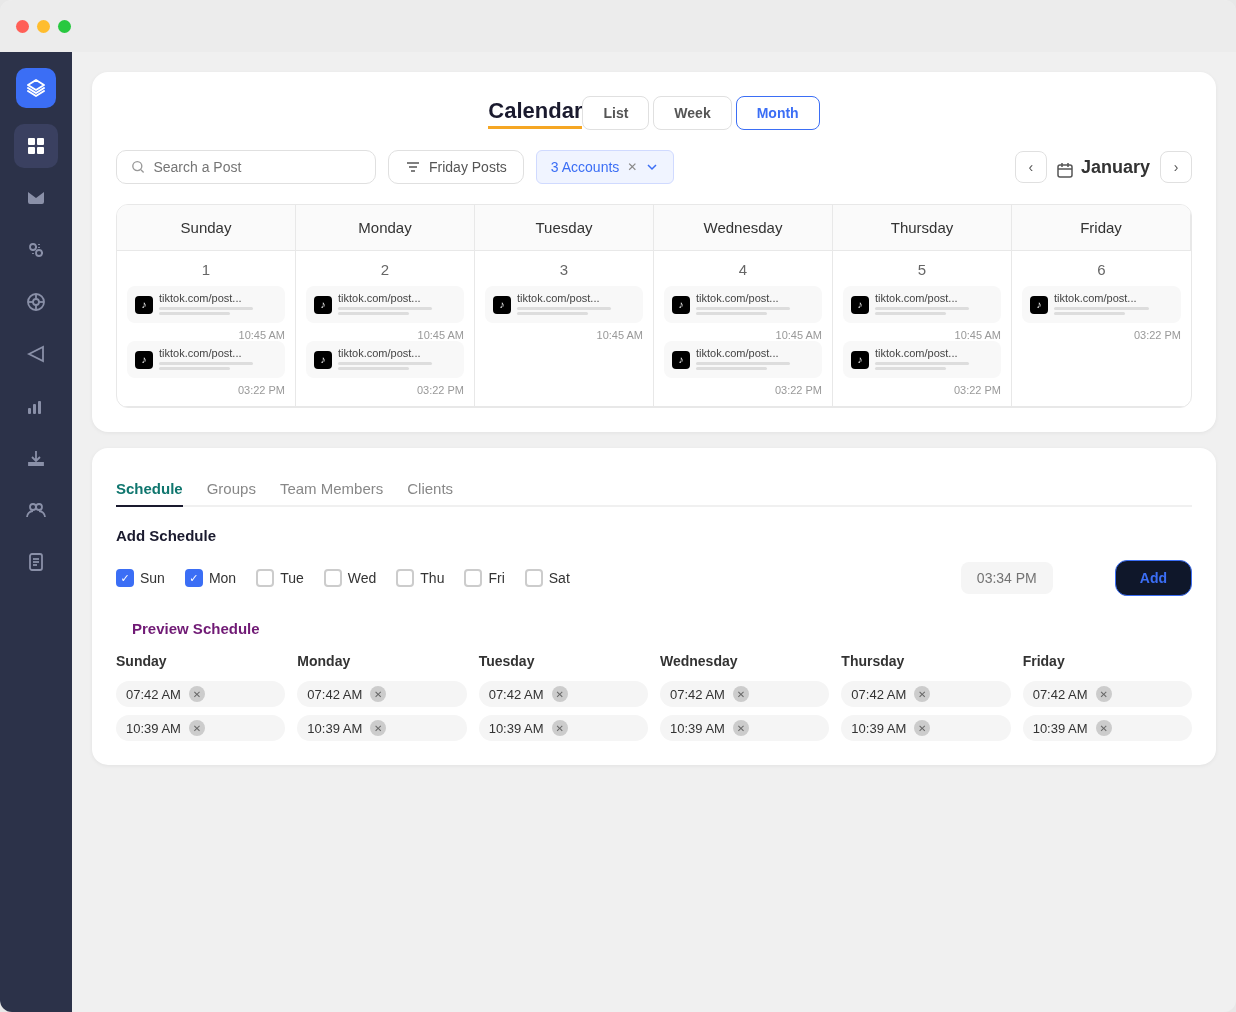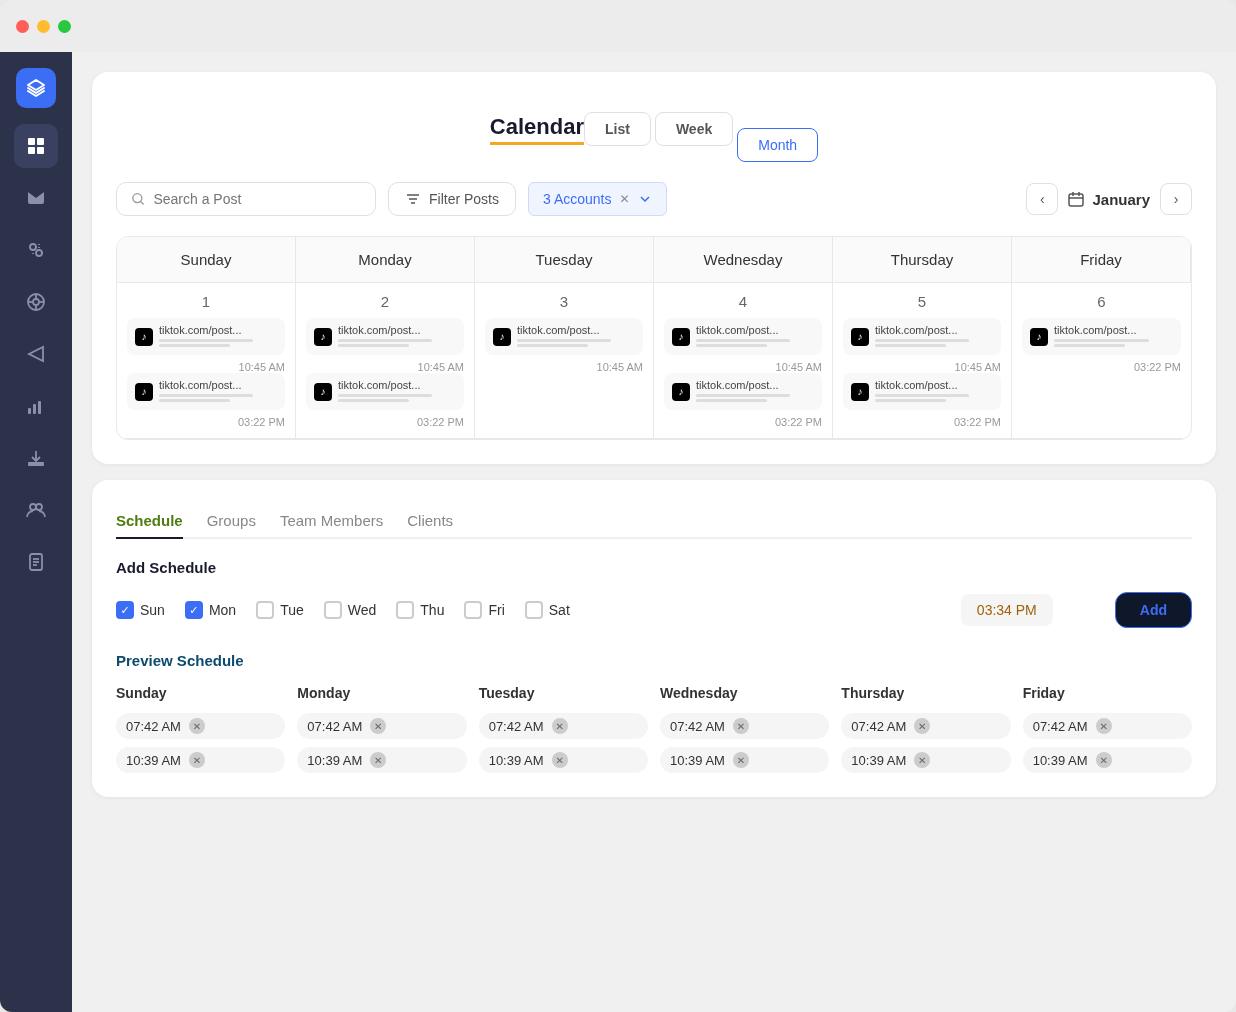--- a/index.html
+++ b/index.html
@@ -121,22 +121,21 @@
       background: white;
       color: #555;
       font-size: 14px;
       cursor: pointer;
       font-weight: 700;
     }
     .view-btn.active {
       background: white;
       border-color: #3b6ef5;
       color: #3b6ef5;
-      font-weight: 400;
-      margin-top: 32px;
+      font-weight: 700;
     }
 
     
     .filters-row {
       display: flex;
       align-items: center;
       gap: 12px;
       margin-bottom: 20px;
     }
     .search-input {
@@ -195,22 +194,22 @@
       width: 32px; height: 32px;
       border: 1.5px solid #e0e0e0;
       border-radius: 8px;
       display: flex; align-items: center; justify-content: center;
       cursor: pointer;
       background: white;
       color: #555;
       font-size: 14px;
     }
     .month-label {
-      display: flex; align-items: center; gap: 8px;
-      font-size: 15px; font-weight: 600; color: #333;
+      display: flex; align-items: flex-end; gap: 8px;
+      font-size: 18px; font-weight: 600; color: #333;
     }
 
     
     .cal-grid {
       display: grid;
       grid-template-columns: repeat(6, 1fr);
       gap: 0;
       border: 1px solid #e8e8e8;
       border-radius: 12px;
       overflow: hidden;
@@ -293,21 +292,21 @@
     .sch-tab {
       padding: 8px 0;
       font-size: 15px;
       color: #888;
       cursor: pointer;
       font-weight: 500;
       border-bottom: 2px solid transparent;
       margin-bottom: -2px;
     }
     .sch-tab.active {
-      color: #4d7c0f;
+      color: #0f766e;
       font-weight: 700;
       border-bottom: 2px solid #1a1a2e;
     }
 
     .add-schedule-title {
       font-size: 15px;
       font-weight: 700;
       color: #1a1a2e;
       margin-bottom: 16px;
     }
@@ -340,42 +339,42 @@
       content: '✓';
       font-size: 11px;
       color: white;
     }
     .time-display {
       margin-left: auto;
       background: #f5f5f5;
       border-radius: 8px;
       padding: 8px 16px;
       font-size: 14px;
-      color: #a16207;
+      color: #737373;
       font-weight: 500;
       text-align: center;
     }
     .add-btn {
       padding: 9px 24px;
       background: #0f172a;
       border: 1.5px solid #3b6ef5;
       border-radius: 12px;
       color: #3b6ef5;
       font-size: 14px;
       font-weight: 600;
       cursor: pointer;
       margin-left: 42px;
     }
 
     
     .preview-title {
       font-size: 15px;
       font-weight: 700;
-      color: #0c4a6e;
-      margin: 24px 0 16px;
+      color: #701a75;
+      margin: 24px 16px 16px;
     }
 
     .preview-grid {
       display: grid;
       grid-template-columns: repeat(6, 1fr);
       gap: 12px;
     }
     .preview-day {
       display: flex;
       flex-direction: column;
@@ -509,21 +508,21 @@
             <svg width="16" height="16" viewBox="0 0 16 16" fill="none" stroke="#999" stroke-width="1.5">
               <circle cx="7" cy="7" r="5"></circle>
                 <path d="M11 11l3 3"></path>
             </svg>
             <input type="text" placeholder="Search a Post" style="">
           </div>
           <div class="filter-btn">
             <svg width="16" height="16" viewBox="0 0 16 16" fill="none" stroke="#555" stroke-width="1.5">
               <path d="M2 4h12M4 8h8M6 12h4"></path>
             </svg>
-            <span>Filter Posts</span>
+            <span>Friday Posts</span>
           </div>
           <div class="accounts-badge">
             <span>3 Accounts</span>
             <span class="close-x">✕</span>
             <svg width="14" height="14" viewBox="0 0 14 14" fill="none" stroke="#3b6ef5" stroke-width="1.5">
               <path d="M3 5l4 4 4-4"></path>
             </svg>
           </div>
           <div class="nav-month">
             <div class="nav-arrow">‹</div>

